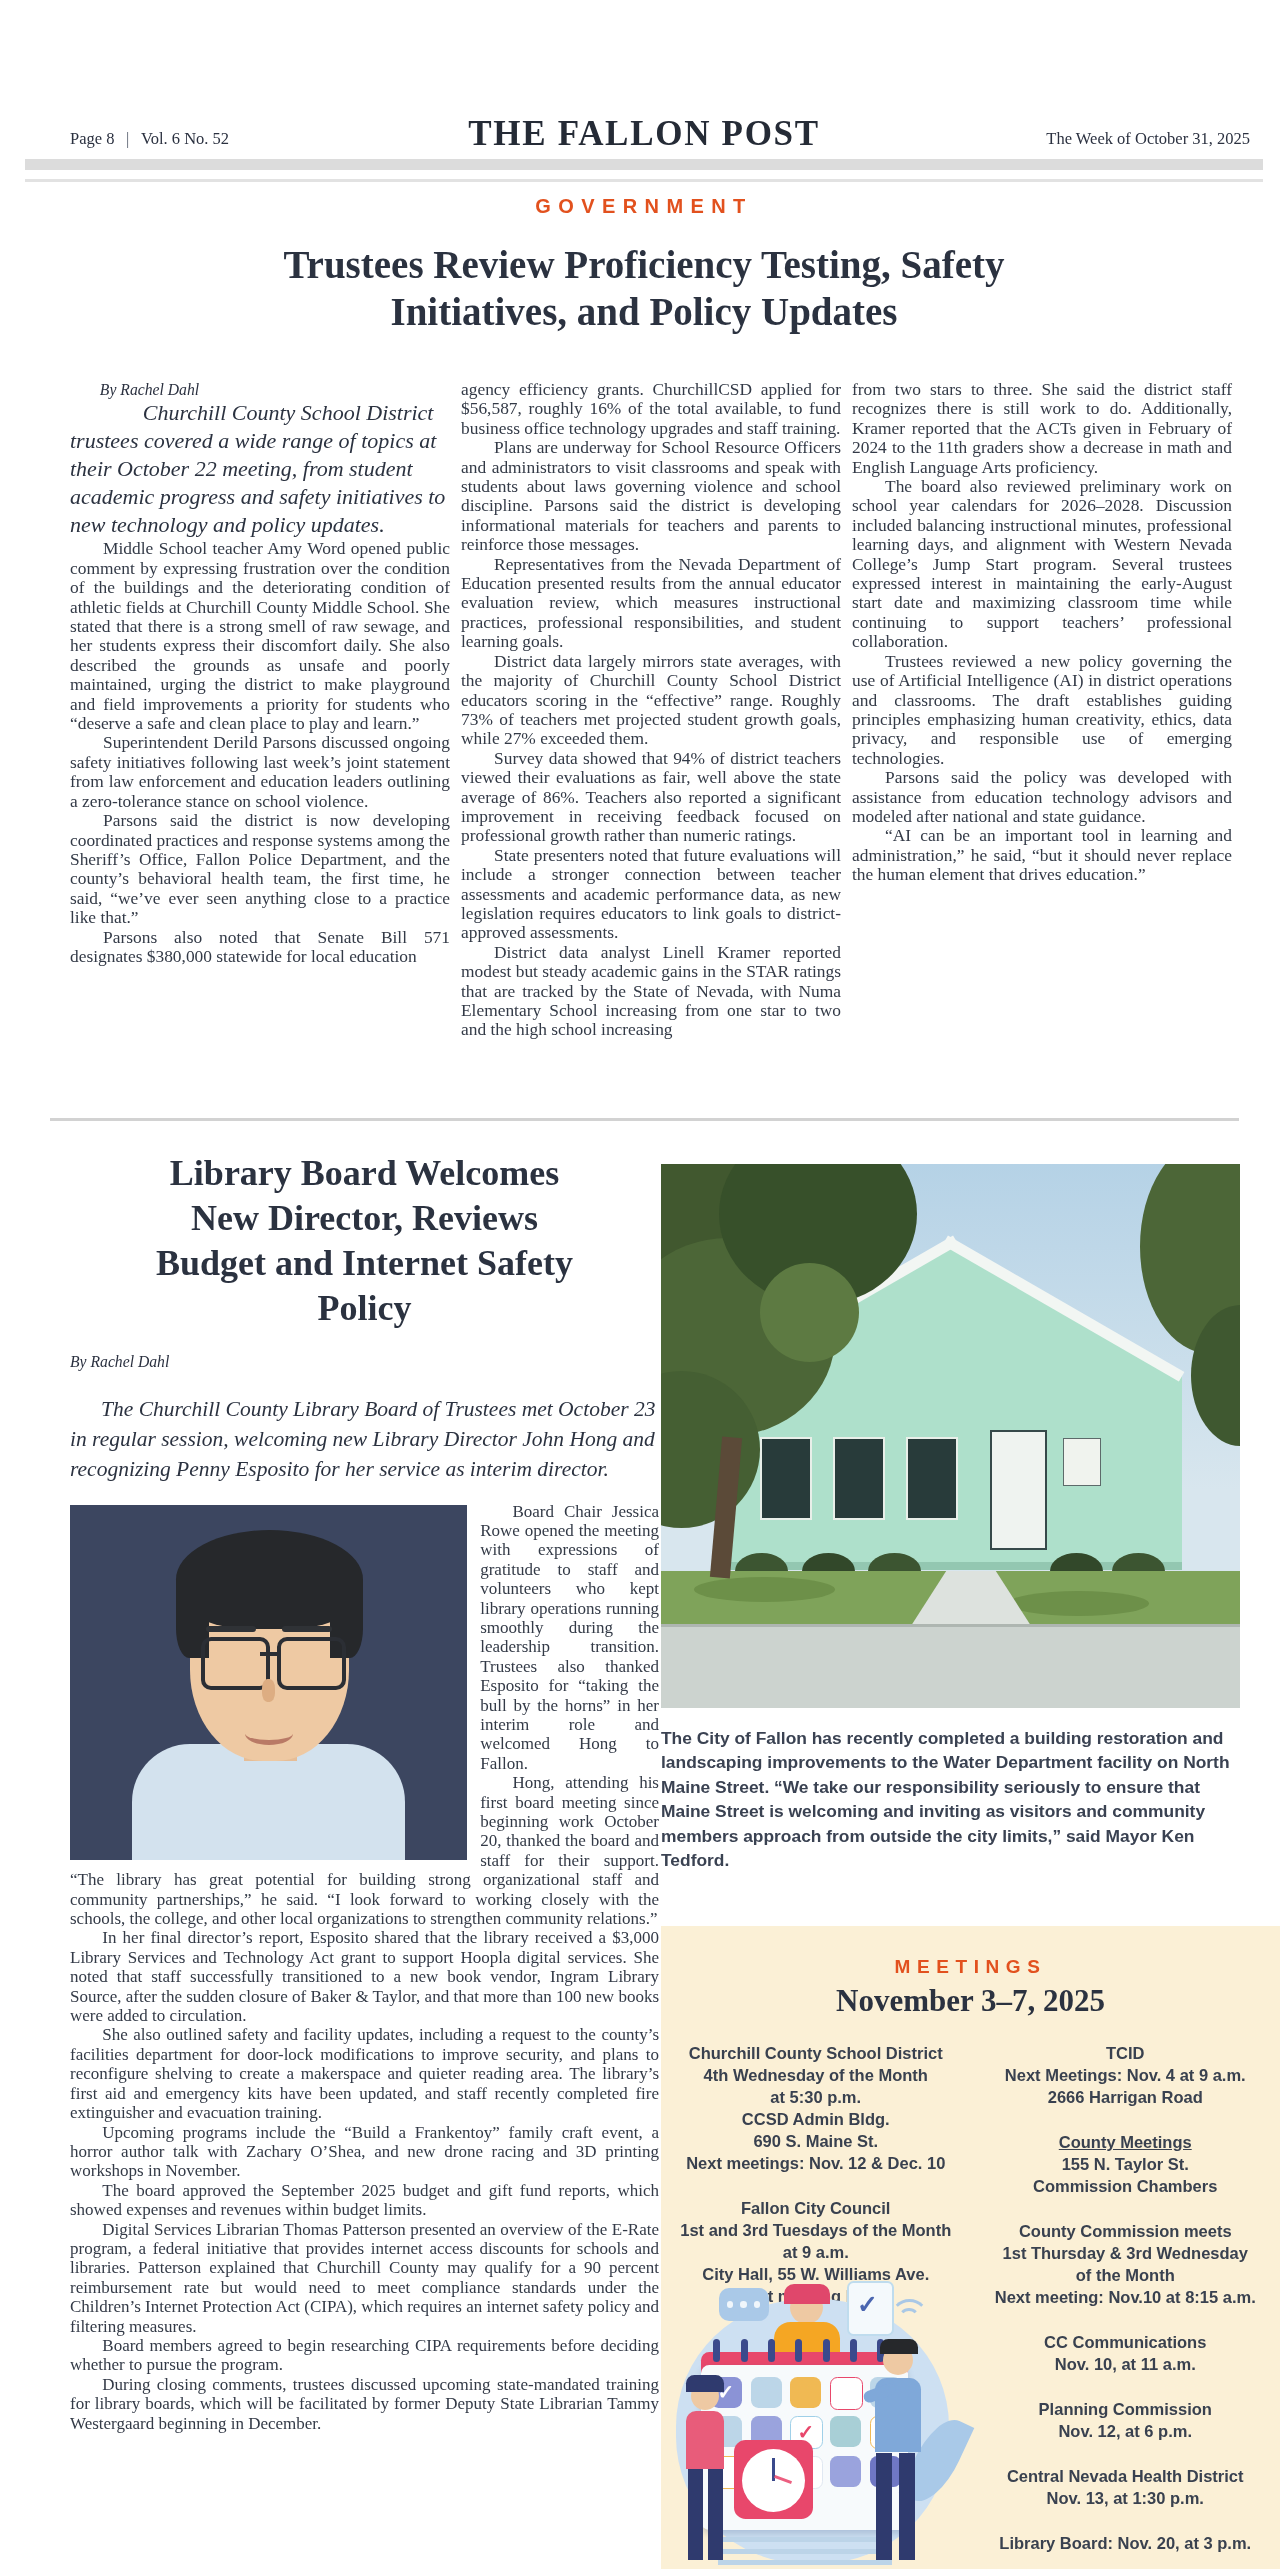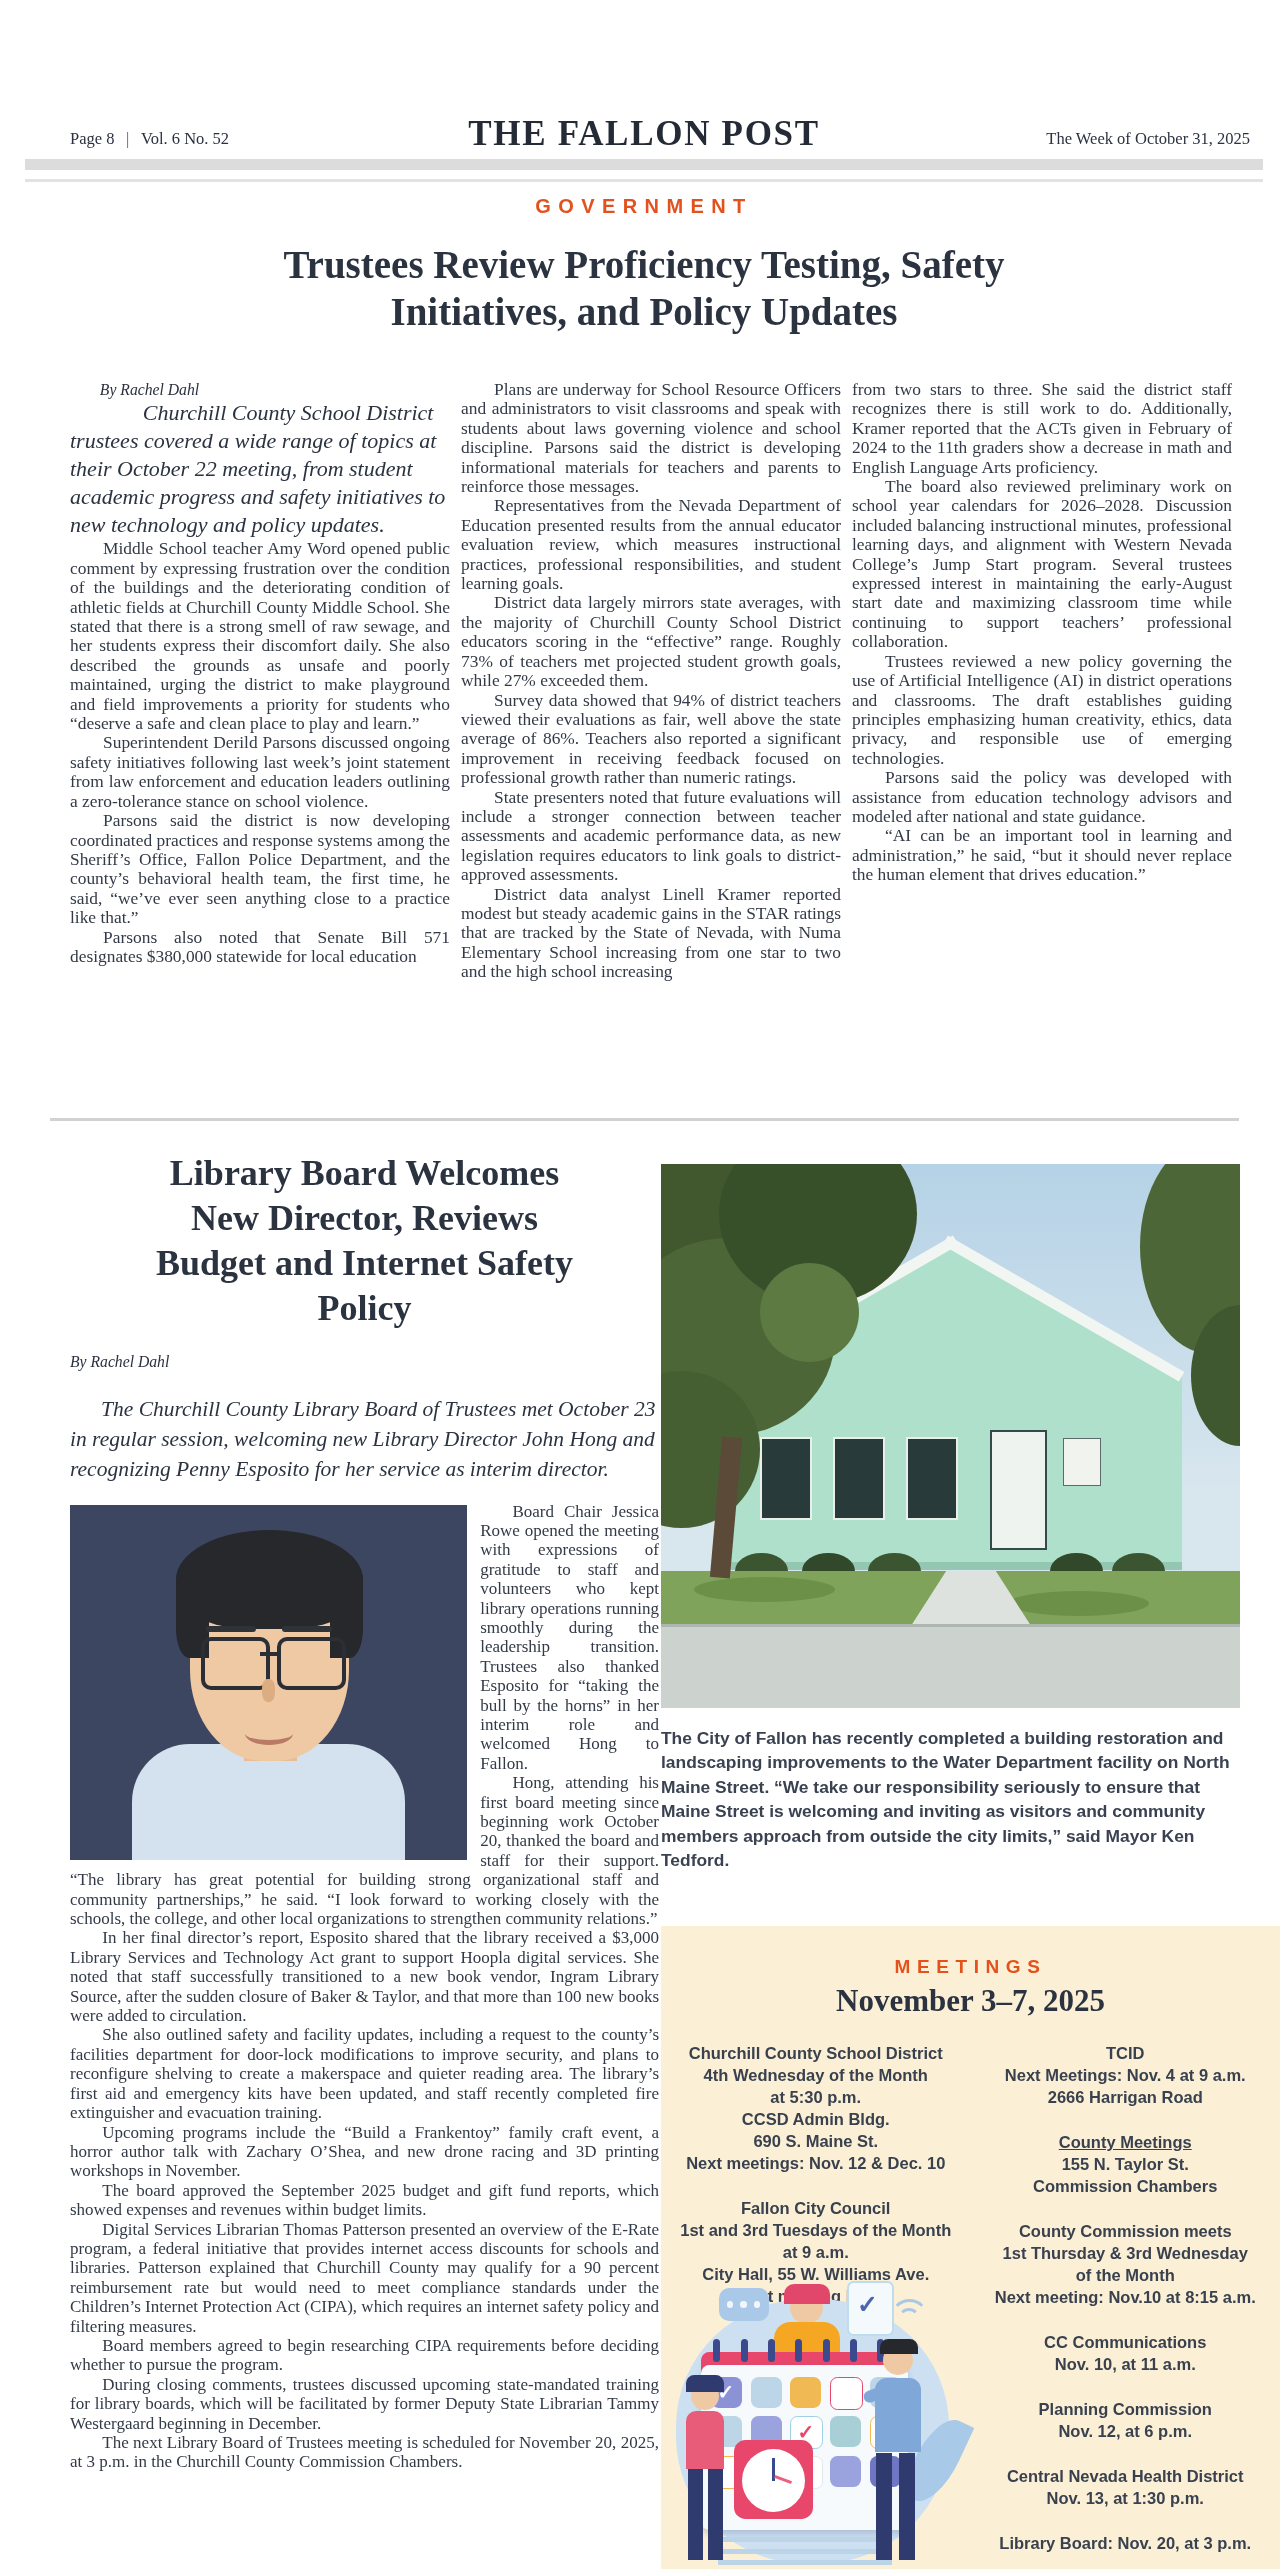--- a/index.html
+++ b/index.html
@@ -135,20 +135,21 @@
   <div class="col col1">
     <p class="byline">By Rachel Dahl</p>
     <p class="lede"><span class="ind"></span><span>Churchill County School District trustees covered a wide range of topics at their October 22 meeting, from student academic progress and safety initiatives to new technology and policy updates.</span></p>
     <p>Middle School teacher Amy Word opened public comment by expressing frustration over the condition of the buildings and the deteriorating condition of athletic fields at Churchill County Middle School. She stated that there is a strong smell of raw sewage, and her students express their discomfort daily. She also described the grounds as unsafe and poorly maintained, urging the district to make playground and field improvements a priority for students who “deserve a safe and clean place to play and learn.”</p>
     <p>Superintendent Derild Parsons discussed ongoing safety initiatives following last week’s joint statement from law enforcement and education leaders outlining a zero-tolerance stance on school violence.</p>
     <p>Parsons said the district is now developing coordinated practices and response systems among the Sheriff’s Office, Fallon Police Department, and the county’s behavioral health team, the first time, he said, “we’ve ever seen anything close to a practice like that.”</p>
     <p>Parsons also noted that Senate Bill 571 designates $380,000 statewide for local education</p>
   </div>
 
   <div class="col col2">
+    <p class="noind">agency efficiency grants. ChurchillCSD applied for $56,587, roughly 16% of the total available, to fund business office technology upgrades and staff training.</p>
     <p>Plans are underway for School Resource Officers and administrators to visit classrooms and speak with students about laws governing violence and school discipline. Parsons said the district is developing informational materials for teachers and parents to reinforce those messages.</p>
     <p>Representatives from the Nevada Department of Education presented results from the annual educator evaluation review, which measures instructional practices, professional responsibilities, and student learning goals.</p>
     <p>District data largely mirrors state averages, with the majority of Churchill County School District educators scoring in the “effective” range. Roughly 73% of teachers met projected student growth goals, while 27% exceeded them.</p>
     <p>Survey data showed that 94% of district teachers viewed their evaluations as fair, well above the state average of 86%. Teachers also reported a significant improvement in receiving feedback focused on professional growth rather than numeric ratings.</p>
     <p>State presenters noted that future evaluations will include a stronger connection between teacher assessments and academic performance data, as new legislation requires educators to link goals to district-approved assessments.</p>
     <p>District data analyst Linell Kramer reported modest but steady academic gains in the STAR ratings that are tracked by the State of Nevada, with Numa Elementary School increasing from one star to two and the high school increasing</p>
   </div>
 
   <div class="col col3">
     <p class="noind">from two stars to three. She said the district staff recognizes there is still work to do. Additionally, Kramer reported that the ACTs given in February of 2024 to the 11th graders show a decrease in math and English Language Arts proficiency.</p>
@@ -182,21 +183,20 @@
       </div>
       <p>Board Chair Jessica Rowe opened the meeting with expressions of gratitude to staff and volunteers who kept library operations running smoothly during the leadership transition. Trustees also thanked Esposito for “taking the bull by the horns” in her interim role and welcomed Hong to Fallon.</p>
       <p>Hong, attending his first board meeting since beginning work October 20, thanked the board and staff for their support. “The library has great potential for building strong organizational staff and community partnerships,” he said. “I look forward to working closely with the schools, the college, and other local organizations to strengthen community relations.”</p>
       <p>In her final director’s report, Esposito shared that the library received a $3,000 Library Services and Technology Act grant to support Hoopla digital services. She noted that staff successfully transitioned to a new book vendor, Ingram Library Source, after the sudden closure of Baker &amp; Taylor, and that more than 100 new books were added to circulation.</p>
       <p>She also outlined safety and facility updates, including a request to the county’s facilities department for door-lock modifications to improve security, and plans to reconfigure shelving to create a makerspace and quieter reading area. The library’s first aid and emergency kits have been updated, and staff recently completed fire extinguisher and evacuation training.</p>
       <p>Upcoming programs include the “Build a Frankentoy” family craft event, a horror author talk with Zachary O’Shea, and new drone racing and 3D printing workshops in November.</p>
       <p>The board approved the September 2025 budget and gift fund reports, which showed expenses and revenues within budget limits.</p>
       <p>Digital Services Librarian Thomas Patterson presented an overview of the E-Rate program, a federal initiative that provides internet access discounts for schools and libraries. Patterson explained that Churchill County may qualify for a 90 percent reimbursement rate but would need to meet compliance standards under the Children’s Internet Protection Act (CIPA), which requires an internet safety policy and filtering measures.</p>
       <p>Board members agreed to begin researching CIPA requirements before deciding whether to pursue the program.</p>
       <p>During closing comments, trustees discussed upcoming state-mandated training for library boards, which will be facilitated by former Deputy State Librarian Tammy Westergaard beginning in December.</p>
-      <p>The next Library Board of Trustees meeting is scheduled for November 20, 2025, at 3 p.m. in the Churchill County Commission Chambers.</p>
     </div>
   </div>
 
   <div class="bphoto">
     <div class="b-gable"></div>
     <div class="b-wall"></div>
     <div class="b-roof-l"></div>
     <div class="b-roof-r"></div>
     <div class="b-win" style="left:99px;"></div>
     <div class="b-win" style="left:172px;"></div>

